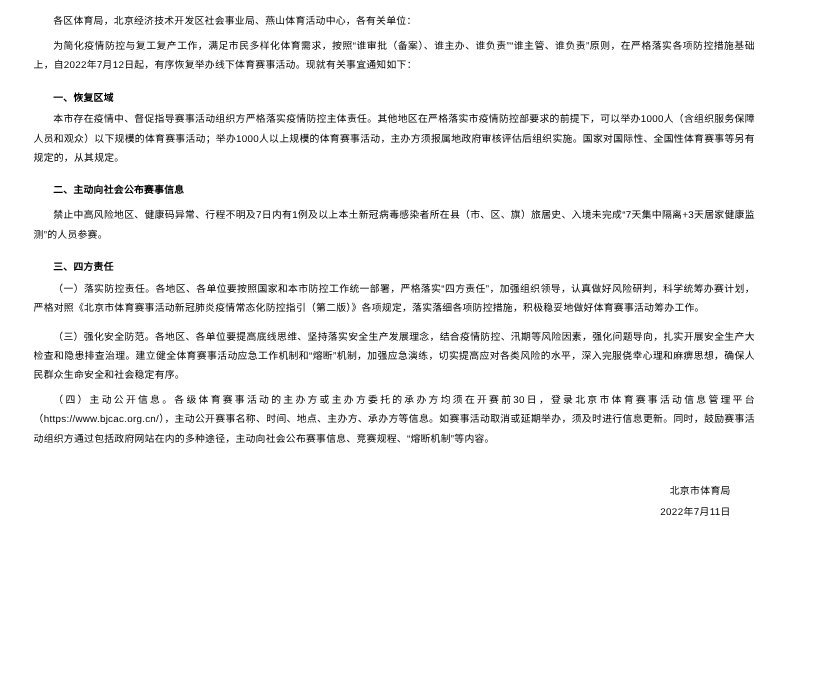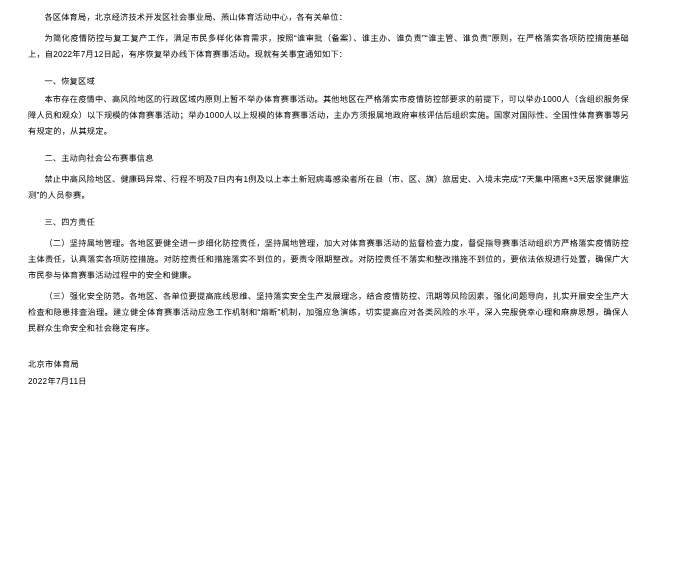--- a/index.html
+++ b/index.html
@@ -31,26 +31,26 @@
   }
   .para {
     margin: 0 0 2px 0;
     text-indent: 0;
   }
   .para.indent {
     text-indent: 16.4px;
   }
   .section-head {
     margin: 6px 0 2px 0;
-    font-weight: normal;
+    font-weight: bold;
     text-indent: 16.4px;
   }
   .sign {
-    margin-top: 14px;
-    text-align: left;
+    margin-top: 27px;
+    text-align: right;
     font-size: 8.2px;
     line-height: 2.1;
     letter-spacing: 0.3px;
     padding-right: 20px;
   }
   .sign div {
     margin: 0;
   }
   .gap-sm { height: 3px; }
 </style>
@@ -60,36 +60,37 @@
 <div class="page">
   <div class="doc-body">
 
     <p class="para indent">各区体育局，北京经济技术开发区社会事业局、燕山体育活动中心，各有关单位：</p>
     <div class="gap-sm"></div>
     <p class="para indent">为简化疫情防控与复工复产工作，满足市民多样化体育需求，按照“谁审批（备案）、谁主办、谁负责”“谁主管、谁负责”原则，在严格落实各项防控措施基础上，自2022年7月12日起，有序恢复举办线下体育赛事活动。现就有关事宜通知如下：</p>
 
     <div class="gap-sm"></div>
 
     <p class="section-head">一、恢复区域</p>
-    <p class="para indent">本市存在疫情中、高风险地区的行政区域内原则上暂不举办体育赛事活动。其他地区在严格落实市疫情防控部要求的前提下，可以举办1000人（含组织服务保障人员和观众）以下规模的体育赛事活动；举办1000人以上规模的体育赛事活动，主办方须报属地政府审核评估后组织实施。国家对国际性、全国性体育赛事等另有规定的，从其规定。</p>
+    <p class="para indent">本市存在疫情中、督促指导赛事活动组织方严格落实疫情防控主体责任。其他地区在严格落实市疫情防控部要求的前提下，可以举办1000人（含组织服务保障人员和观众）以下规模的体育赛事活动；举办1000人以上规模的体育赛事活动，主办方须报属地政府审核评估后组织实施。国家对国际性、全国性体育赛事等另有规定的，从其规定。</p>
 
     <div class="gap-sm"></div>
 
     <p class="section-head">二、主动向社会公布赛事信息</p>
     <div class="gap-sm"></div>
     <p class="para indent">禁止中高风险地区、健康码异常、行程不明及7日内有1例及以上本土新冠病毒感染者所在县（市、区、旗）旅居史、入境未完成“7天集中隔离+3天居家健康监测”的人员参赛。</p>
 
     <div class="gap-sm"></div>
 
     <p class="section-head">三、四方责任</p>
+    <p class="para indent">（一）落实防控责任。各地区、各单位要按照国家和本市防控工作统一部署，严格落实“四方责任”，加强组织领导，认真做好风险研判，科学统筹办赛计划，严格对照《北京市体育赛事活动新冠肺炎疫情常态化防控指引（第二版）》各项规定，落实落细各项防控措施，积极稳妥地做好体育赛事活动筹办工作。</p>
     <div class="gap-sm"></div>
-    <p class="para indent">（二）坚持属地管理。各地区要健全进一步细化防控责任，坚持属地管理，加大对体育赛事活动的监督检查力度，督促指导赛事活动组织方严格落实疫情防控主体责任，认真落实各项防控措施。对防控责任和措施落实不到位的，要责令限期整改。对防控责任不落实和整改措施不到位的，要依法依规进行处置，确保广大市民参与体育赛事活动过程中的安全和健康。</p>
     <div class="gap-sm"></div>
     <p class="para indent">（三）强化安全防范。各地区、各单位要提高底线思维、坚持落实安全生产发展理念，结合疫情防控、汛期等风险因素，强化问题导向，扎实开展安全生产大检查和隐患排查治理。建立健全体育赛事活动应急工作机制和“熔断”机制，加强应急演练，切实提高应对各类风险的水平，深入完服侥幸心理和麻痹思想，确保人民群众生命安全和社会稳定有序。</p>
     <div class="gap-sm"></div>
+    <p class="para indent">（四）主动公开信息。各级体育赛事活动的主办方或主办方委托的承办方均须在开赛前30日，登录北京市体育赛事活动信息管理平台（https://www.bjcac.org.cn/），主动公开赛事名称、时间、地点、主办方、承办方等信息。如赛事活动取消或延期举办，须及时进行信息更新。同时，鼓励赛事活动组织方通过包括政府网站在内的多种途径，主动向社会公布赛事信息、竞赛规程、“熔断机制”等内容。</p>
 
     <div class="sign">
       <div>北京市体育局</div>
       <div>2022年7月11日</div>
     </div>
 
   </div>
 </div>
 
 </body></html>

